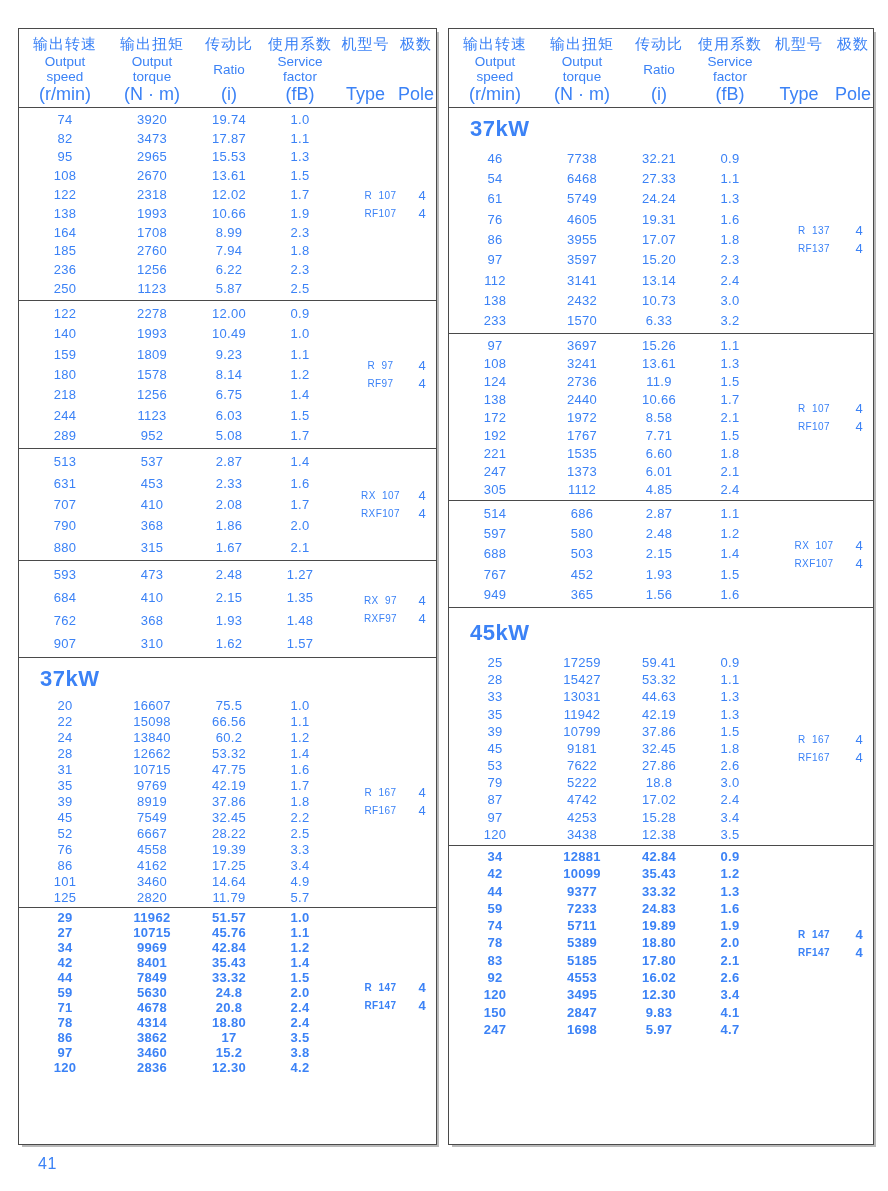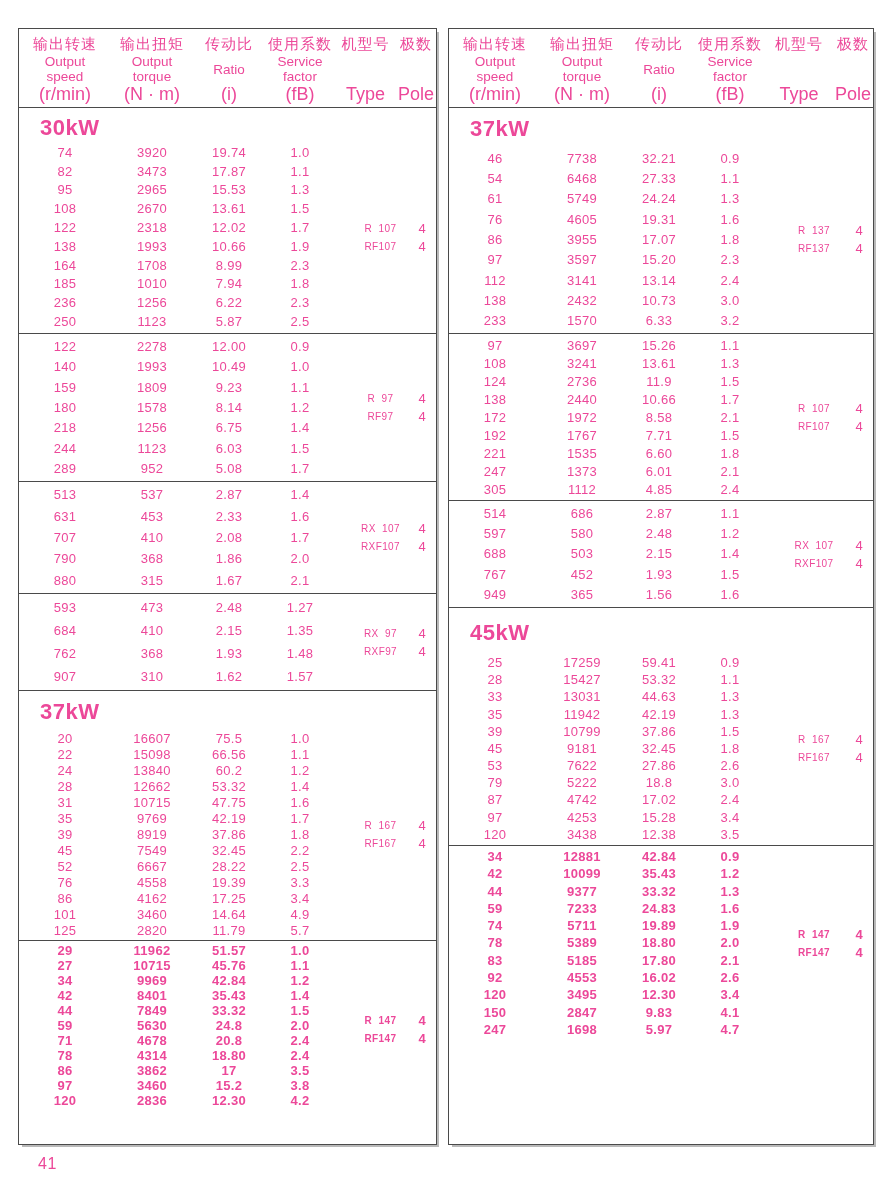--- a/index.html
+++ b/index.html
@@ -1,21 +1,21 @@
 <!DOCTYPE html>
 <html><head>
 <meta charset="utf-8">
 <style>
   html,body{margin:0;padding:0;background:#ffffff;}
   .page{
     position:relative;
     width:888px;height:1191px;
     background:#ffffff;
     font-family:"Liberation Sans","DejaVu Sans",sans-serif;
-    color:#ec4899;
+    color:#3b82f6;
     overflow:hidden;
   }
   .gear-table{
     position:absolute;top:28px;
     box-sizing:border-box;
     border:1px solid #4a4a4a;
     box-shadow:3px 3px 0 -1px #b9b9b9;
     background:#ffffff;
   }
   #t0{left:18px;width:419px;height:1117px;}
@@ -107,23 +107,20 @@
         </div>
         <div class="hcell">
           <div class="h-zh">机型号</div>
           <div class="h-unit">Type</div>
         </div>
         <div class="hcell">
           <div class="h-zh">极数</div>
           <div class="h-unit">Pole</div>
         </div>
       </div>
-      <div class="sec-heading" id="t0-h0">
-        <span class="sec-title">30kW</span>
-      </div>
       <div class="block" id="t0-b0">
         <div class="rows">
           <div class="row">
             <div class="cell">74</div>
             <div class="cell">3920</div>
             <div class="cell">19.74</div>
             <div class="cell">1.0</div>
           </div>
           <div class="row">
             <div class="cell">82</div>
@@ -156,21 +153,21 @@
             <div class="cell">1.9</div>
           </div>
           <div class="row">
             <div class="cell">164</div>
             <div class="cell">1708</div>
             <div class="cell">8.99</div>
             <div class="cell">2.3</div>
           </div>
           <div class="row">
             <div class="cell">185</div>
-            <div class="cell">1010</div>
+            <div class="cell">2760</div>
             <div class="cell">7.94</div>
             <div class="cell">1.8</div>
           </div>
           <div class="row">
             <div class="cell">236</div>
             <div class="cell">1256</div>
             <div class="cell">6.22</div>
             <div class="cell">2.3</div>
           </div>
           <div class="row">

